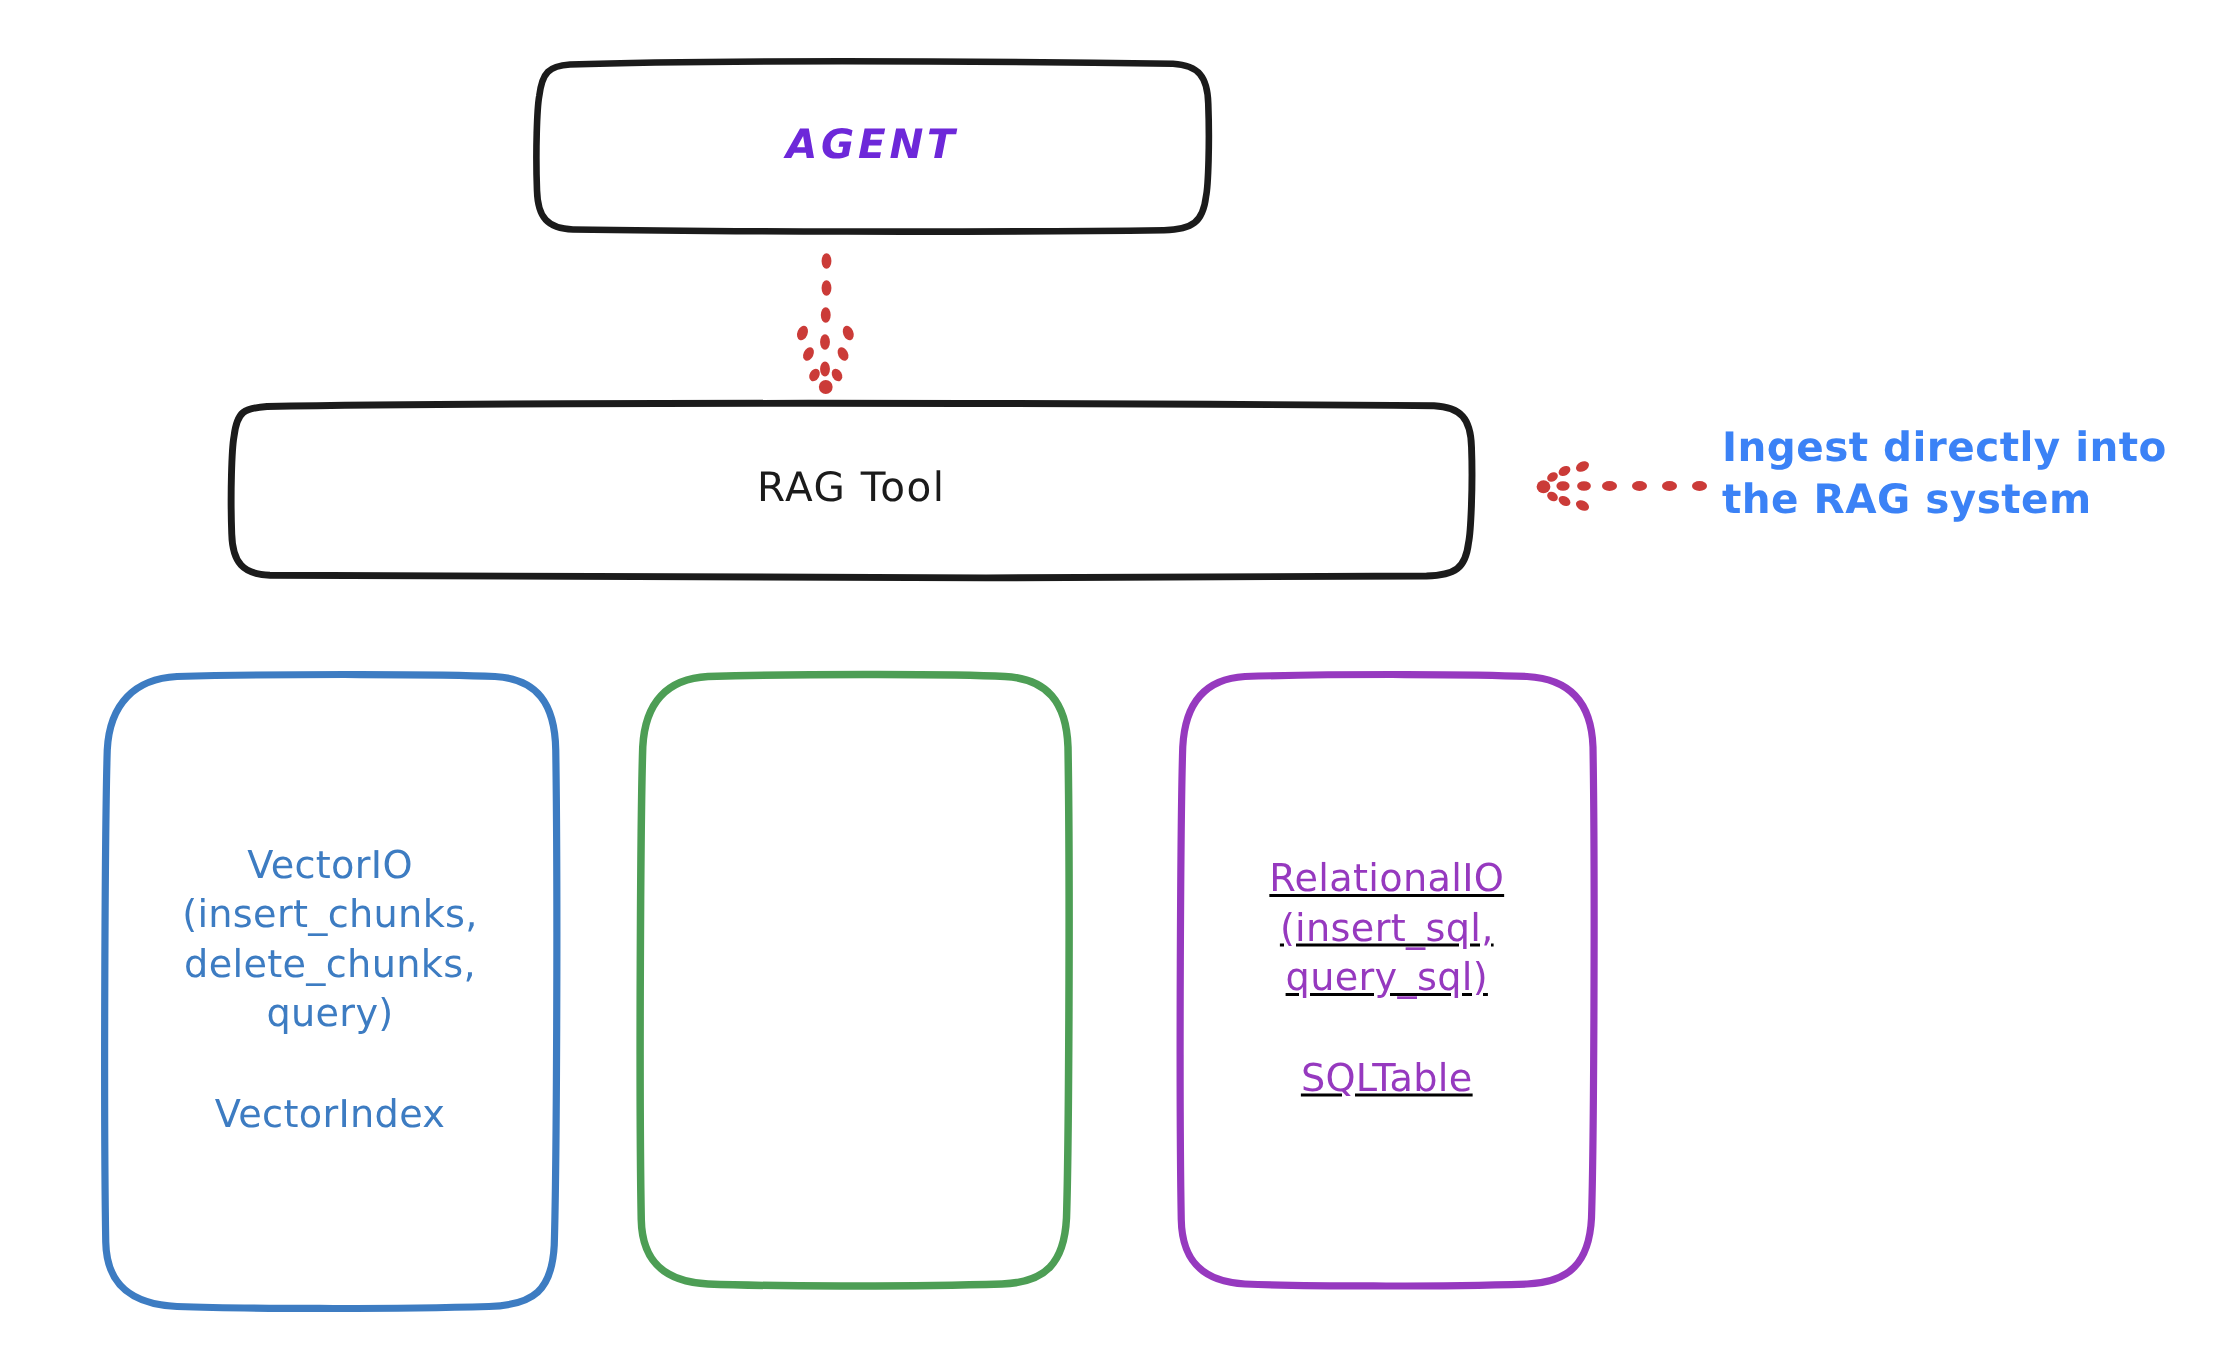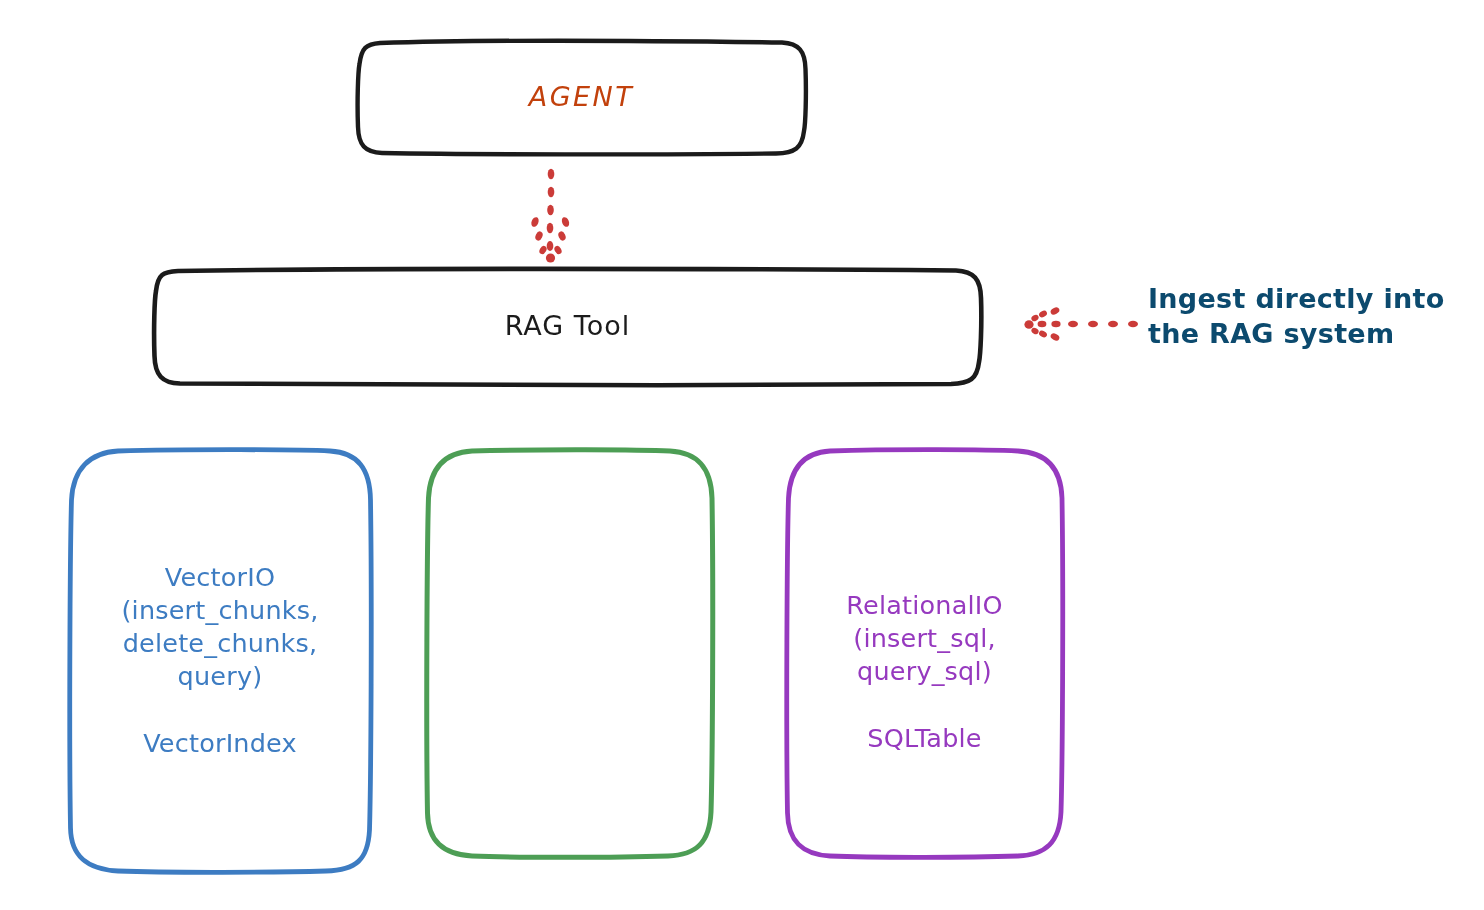--- a/index.html
+++ b/index.html
@@ -44,23 +44,23 @@
   
   #agent-node {
     left: 357px;
     top: 41px;
     width: 449px;
     height: 113px;
   }
   #agent-node .node-label {
     font-size: 27px;
     font-style: italic;
-    font-weight: 400;
+    font-weight: 700;
     letter-spacing: 2.5px;
-    color: #c2410c;
+    color: #6d28d9;
   }
 
   
   #ragtool-node {
     left: 154px;
     top: 269px;
     width: 827px;
     height: 114px;
   }
   #ragtool-node .node-label {
@@ -78,23 +78,24 @@
     height: 423px;
   }
   #keyvalueio-node {
     left: 426px;
     top: 449px;
     width: 287px;
     height: 408px;
   }
   #relationalio-node {
     left: 786px;
-    top: 468px;
+    top: 449px;
     width: 277px;
     height: 408px;
+    text-decoration: underline;
   }
   .provider .node-label {
     font-size: 25.5px;
     font-weight: 400;
     line-height: 1.30;
     letter-spacing: 0.2px;
   }
   #vectorio-node .node-label  { color: #3d7cc2; }
   #keyvalueio-node .node-label { color: #4d9e55; }
   #relationalio-node .node-label { color: #9639bf; }
@@ -113,21 +114,21 @@
     position: absolute;
     left: 1148px;
     top: 281px;
     width: 330px;
     text-align: left;
   }
   #ingest-annotation .node-label {
     font-size: 27px;
     font-weight: 600;
     line-height: 1.30;
-    color: #0c4a6e;
+    color: #3b82f6;
     white-space: pre-line;
     letter-spacing: 0.3px;
   }
 </style>
 </head>
 <body>
 
 <div id="canvas">
 
   <svg class="layer" viewBox="0 0 1484 910">

